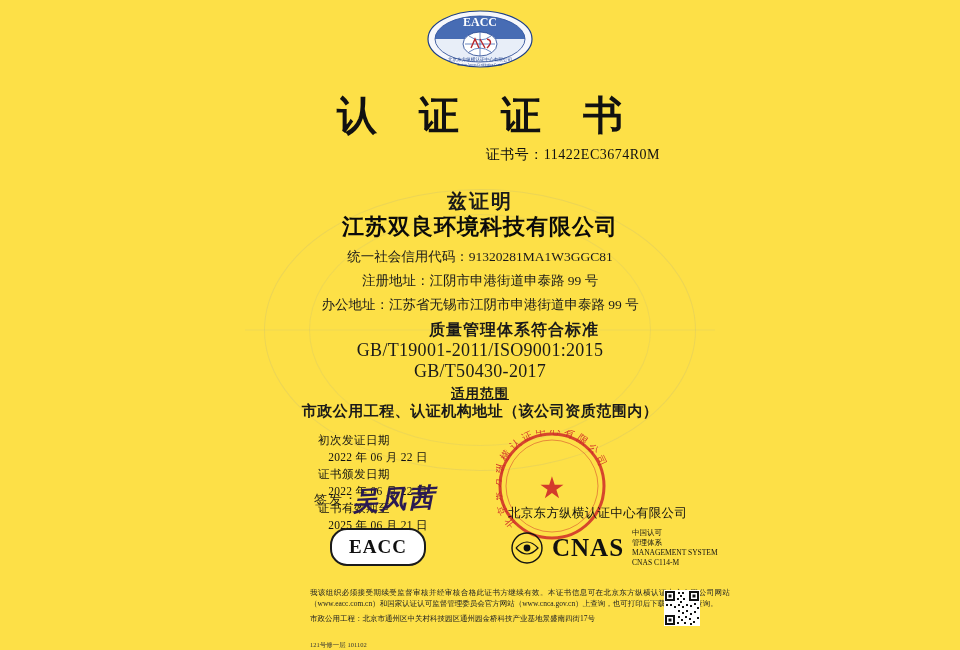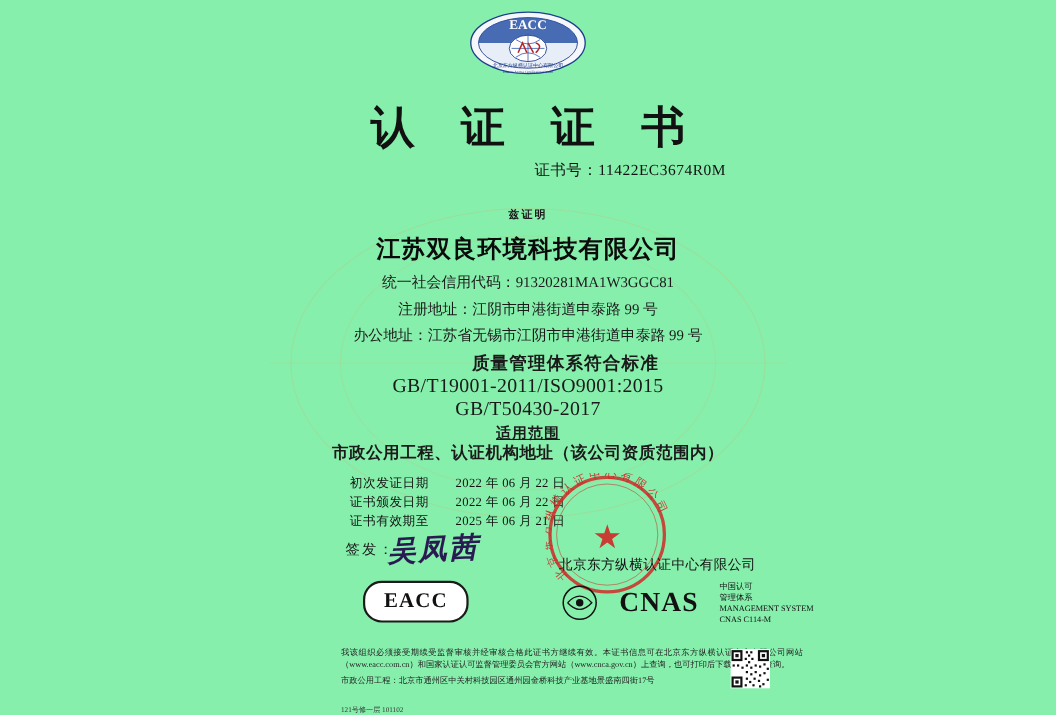--- a/index.html
+++ b/index.html
@@ -11,21 +11,21 @@
     width: 960px;
     height: 650px;
     font-family: "Liberation Serif", serif;
     color: #1a1a1a;
     overflow: hidden;
   }
   #cert {
     position: relative;
     width: 960px;
     height: 650px;
-    background: #86efac;
+    background: #fde047;
     overflow: hidden;
   }
 
   
   .watermark {
     position: absolute;
     left: 50%;
     top: 330px;
     width: 430px;
     height: 280px;
@@ -85,21 +85,21 @@
     letter-spacing: .5px;
   }
 
   .line-center {
     position: absolute;
     left: 0;
     width: 100%;
     text-align: center;
   }
 
-  .zizhengming { top: 188px; font-size: 10px; font-weight: bold; letter-spacing: 2px; }
+  .zizhengming { top: 188px; font-size: 20px; font-weight: bold; letter-spacing: 2px; }
 
   .company {
     top: 212px;
     font-size: 22px;
     font-weight: bold;
     letter-spacing: 1px;
     color: #0b0b0b;
   }
 
   .credit-code { top: 248px; font-size: 13.5px; text-align: center; }
@@ -121,21 +121,21 @@
 
   
   .dates {
     position: absolute;
     left: 318px;
     top: 432px;
     font-size: 11.5px;
     line-height: 17px;
     color: #111;
   }
-  .dates .row { display: flex; }
+  .dates .row { display: flex; flex-direction: column; }
   .dates .lbl { width: 86px; letter-spacing: .5px; }
   .dates .val { width: 120px; text-align: center; letter-spacing: .3px; }
 
   
   .sign-label {
     position: absolute;
     left: 314px;
     top: 491px;
     font-size: 13px;
     letter-spacing: 2px;
@@ -188,21 +188,21 @@
     letter-spacing: 1px;
     color: #111;
     background: #fff;
   }
   .cnas-wrap {
     position: absolute;
     left: 510px;
     top: 528px;
     display: flex;
     align-items: center;
-    gap: 19px;
+    gap: 8px;
   }
   .cnas-text {
     font-family: "Liberation Serif", serif;
     font-size: 25px;
     font-weight: bold;
     letter-spacing: 1px;
     color: #111;
   }
   .cnas-side {
     font-size: 7.5px;

